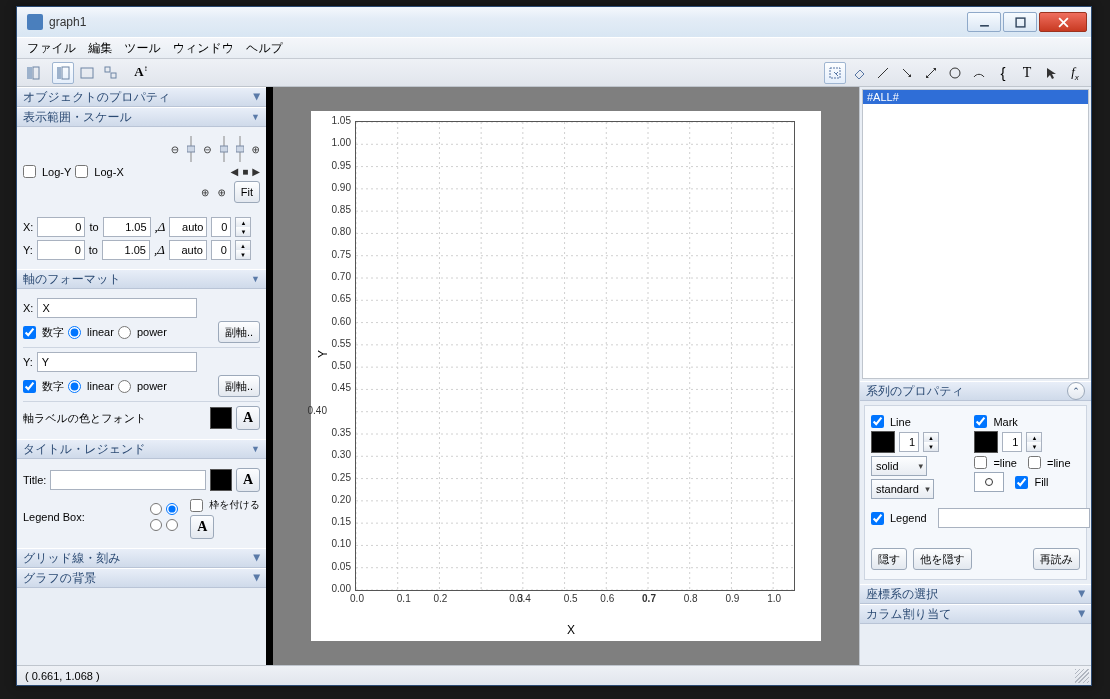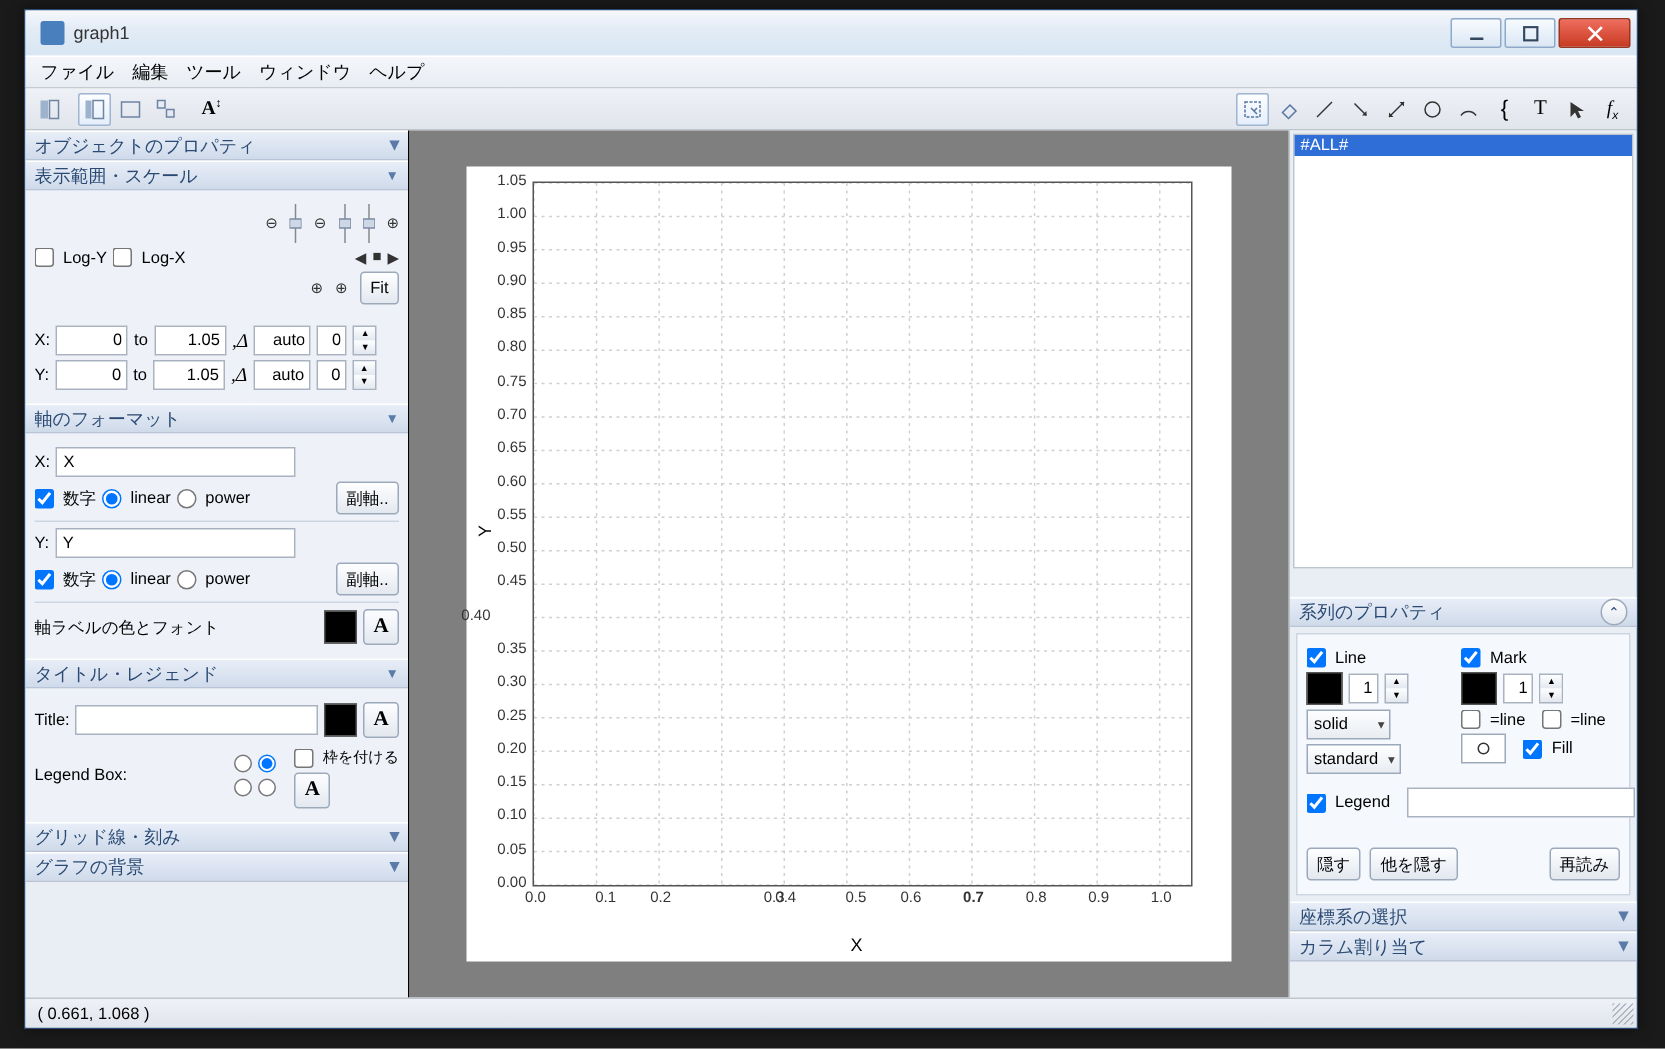--- a/index.html
+++ b/index.html
@@ -22,21 +22,21 @@
   
   #toolbar { height:28px; background:linear-gradient(#eef1f6,#e1e5ec); border-bottom:1px solid #bfc5cd; display:flex; align-items:center; padding:0 4px; }
   .tbbtn { width:22px; height:22px; margin:0 1px; display:flex; align-items:center; justify-content:center; border:1px solid transparent; border-radius:2px; }
   .tbbtn:hover, .tbbtn.selected { border-color:#9fb5d1; background:linear-gradient(#fdfeff,#e4eefb); }
   .tbbtn svg { width:16px; height:16px; }
   .tb-spacer { flex:1; }
 
   #content { position:absolute; top:80px; bottom:20px; left:0; right:0; display:flex; }
 
   
-  #left { width:256px; background:#e9eef5; border-right:1px solid #000000; overflow:hidden; display:flex; flex-direction:column; }
+  #left { width:256px; background:#e9eef5; border-right:7px solid #000000; overflow:hidden; display:flex; flex-direction:column; }
   .section-hdr { height:20px; background:linear-gradient(#e8eef8,#cfdaea); border-top:1px solid #fff; border-bottom:1px solid #b9c4d6; font-size:12px; display:flex; align-items:center; padding:0 6px; color:#2b4a73;}
   .section-hdr .tri { margin-left:auto; font-size:9px; color:#5a7aa8;}
   .hdr-small .tri { transform:rotate(-90deg); display:inline-block;}
   .section-body { background:#eef2f8; padding:6px; font-size:11px; }
   .row { display:flex; align-items:center; gap:4px; margin:3px 0; }
   .numbox { width:48px; height:20px; border:1px solid #a9b2c0; background:#fff; text-align:right; padding:0 3px; font-size:11px;}
   .txtbox { height:20px; border:1px solid #a9b2c0; background:#fff; padding:0 4px; font-size:11px; }
   .btn { height:22px; padding:0 6px; font-size:11px; border:1px solid #9ca9ba; border-radius:3px; background:linear-gradient(#fdfeff,#e3e8ef); display:inline-flex; align-items:center; justify-content:center;}
   .spin { width:16px; height:20px; display:flex; flex-direction:column; border:1px solid #a9b2c0; }
   .spin div { flex:1; display:flex; align-items:center; justify-content:center; font-size:6px; background:linear-gradient(#fdfeff,#e3e8ef);}
@@ -50,21 +50,21 @@
   
   #center { flex:1; background:#7f7f7f; position:relative; display:flex; align-items:flex-start; justify-content:center; padding:24px 20px; }
   #chartPaper { width:510px; height:530px; background:#fff; position:relative; }
   #plot { position:absolute; left:44px; top:10px; width:440px; height:470px; border:1px solid #555; }
   .grid line{stroke:#d0d0d0;stroke-dasharray:2,3;}
   .ylbl,.xlbl{position:absolute;font-size:10px;color:#333;}
   #ylabel{position:absolute;left:8px;top:236px;font-size:12px;transform:rotate(-90deg);}
   #xlabel{position:absolute;left:256px;bottom:4px;font-size:12px;}
 
   
-  #right { width:232px; background:#e9eef5; border-left:1px solid #bfc5cd; display:flex; flex-direction:column;gap:17px;}
+  #right { width:232px; background:#e9eef5; border-left:1px solid #bfc5cd; display:flex; flex-direction:column;}
   #seriesList { background:#fff; flex:0 0 290px; border:1px solid #bfc5cd; margin:2px; font-size:11px;}
   #seriesList .selrow{ background:#2f6ed7;color:#fff;padding:1px 4px;}
   #seriesProps .box{ border:1px solid #cdd5e1; background:#f5f8fc; margin:4px; padding:6px; font-size:11px;}
   .half{display:inline-block; width:48%; vertical-align:top;}
   .smallSw { width:24px; height:22px; border:1px solid #555; background:#000; display:inline-block; vertical-align:middle;}
   .dropdown{height:20px;border:1px solid #9ca9ba;background:linear-gradient(#fdfeff,#e8ecf2);font-size:11px;padding:0 14px 0 4px;display:inline-flex;align-items:center;position:relative;min-width:56px;}
   .dropdown::after{content:"▾";position:absolute;right:3px;font-size:9px;color:#444;}
   .markPreview{width:30px;height:20px;border:1px solid #9ca9ba;background:#fff;display:inline-flex;align-items:center;justify-content:center;}
   .markPreview span{width:8px;height:8px;border:1px solid #333;border-radius:50%;}
   .chevup{width:18px;height:18px;border:1px solid #9ca9ba;border-radius:9px;background:linear-gradient(#fdfeff,#e3e8ef);display:flex;align-items:center;justify-content:center;font-size:9px;margin-left:auto;}

